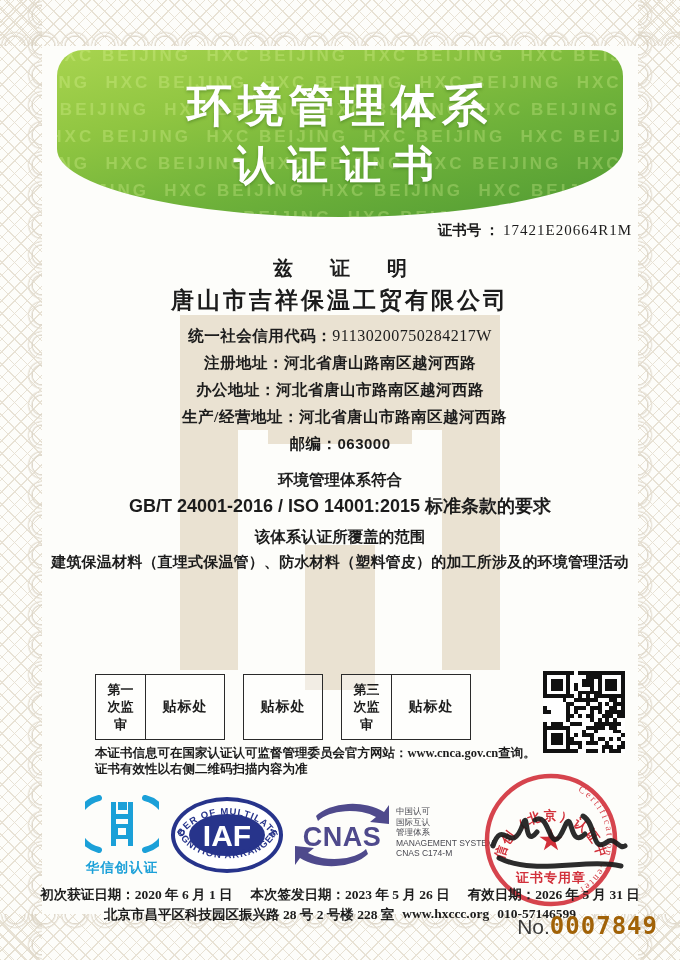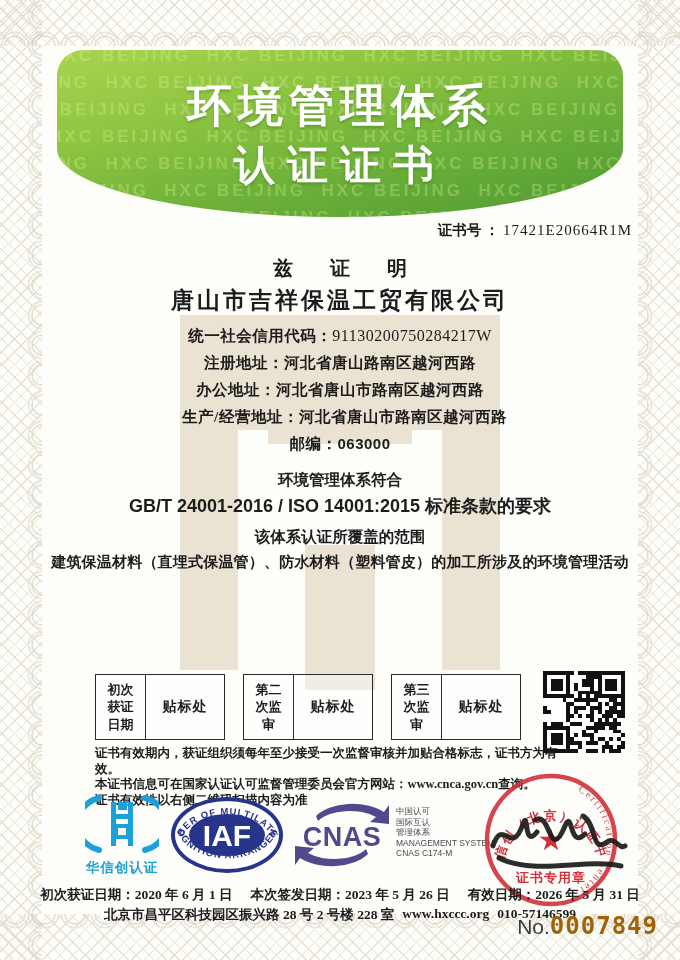--- a/index.html
+++ b/index.html
@@ -160,25 +160,24 @@
     <span>邮编：</span><span class="val">063000</span>
   </div>
 
   <div class="abs conform">环境管理体系符合</div>
   <div class="abs standard">GB/T 24001-2016 / ISO 14001:2015 标准条款的要求</div>
   <div class="abs range-title">该体系认证所覆盖的范围</div>
   <div class="abs range-text">建筑保温材料（直埋式保温管）、防水材料（塑料管皮）的加工所涉及的环境管理活动</div>
 
   <div class="audit">
     <div class="audit-group">
-      <div class="audit-label">初次获证日期</div>
+      <div class="audit-label">第一次监审</div>
       <div class="audit-value">贴标处</div>
     </div>
     <div class="audit-group">
-      <div class="audit-label">第二次监审</div>
       <div class="audit-value">贴标处</div>
     </div>
     <div class="audit-group">
       <div class="audit-label">第三次监审</div>
       <div class="audit-value">贴标处</div>
     </div>
   </div>
 
   <div class="qr" id="qr">
       <span class="b"></span>
@@ -618,21 +617,20 @@
       <span></span>
       <span class="b"></span>
       <span></span>
       <span class="b"></span>
       <span class="b"></span>
       <span class="b"></span>
       <span></span>
     </div>
 
   <div class="notes">
-    <div>证书有效期内，获证组织须每年至少接受一次监督审核并加贴合格标志，证书方为有效。</div>
     <div>本证书信息可在国家认证认可监督管理委员会官方网站：www.cnca.gov.cn查询。</div>
     <div>证书有效性以右侧二维码扫描内容为准</div>
   </div>
 
   <div class="logos">
 
     <div class="hxc-logo">
       <svg width="74" height="60" viewBox="0 0 74 60">
         <path d="M14,4 A30,27 0 0 0 14,56" fill="none" stroke="#1ba0d8" stroke-width="6" stroke-linecap="round"></path>
         <path d="M60,4 A30,27 0 0 1 60,56" fill="none" stroke="#1ba0d8" stroke-width="6" stroke-linecap="round"></path>

